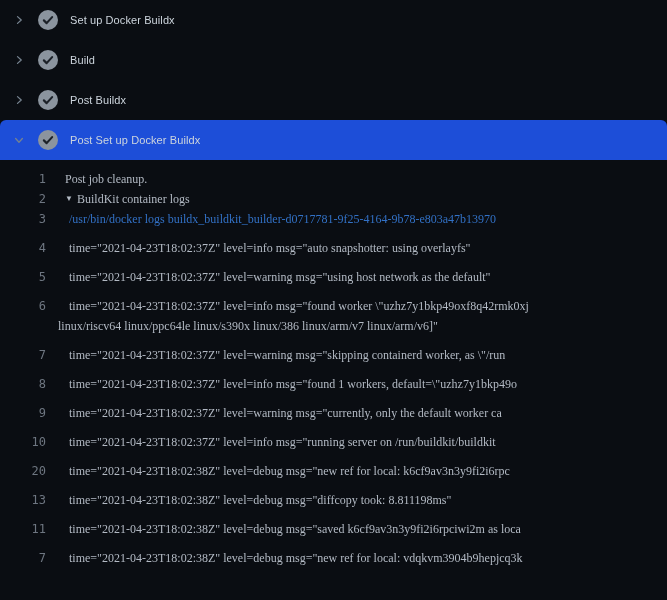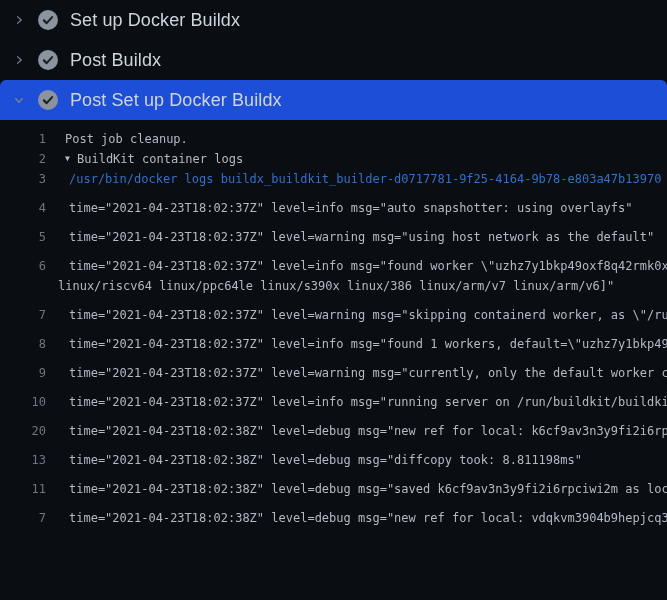--- a/index.html
+++ b/index.html
@@ -11,32 +11,32 @@
   .step-list { width:667px; }
   .step-row {
     height:40px; display:flex; align-items:center;
     padding-left:12px; box-sizing:border-box; cursor:pointer;
   }
   .step-row.expanded { background:#1d4ed8; border-radius:6px 6px 0 0; }
   .chev { width:14px; height:14px; display:flex; align-items:center; justify-content:center; color:#768390; flex:none; }
   .chev svg { display:block; }
   .status { margin-left:12px; width:20px; height:20px; flex:none; }
   .step-label {
-    margin-left:12px; color:#cdd5dd; font-size:18px; font-weight:500;
+    margin-left:12px; color:#cdd5dd; font-size:11px; font-weight:500;
     letter-spacing:0.1px; white-space:nowrap;
   }
   .log {
     padding-top:9px;
     font-family:"DejaVu Sans Mono","Liberation Mono",monospace;
     font-size:12px; line-height:20px; color:#b3bac4;
     width:667px; overflow:hidden;
   }
   .log-row { display:flex; white-space:pre; height:20px; }
   .log-num { flex:0 0 46px; text-align:right; color:#6e7681; cursor:pointer; }
-  .log-text { white-space:pre; }
+  .log-text { white-space:pre;font-family:Liberation Serif, serif; }
   .log-row.plain   .log-text { padding-left:19px; }
   .log-row.log     .log-text { padding-left:23px; }
   .log-row.command .log-text { padding-left:23px; color:#3271c6;text-align:right; }
   .log-row.wrap    .log-text { padding-left:12px; }
   .log-row.group   .log-text { padding-left:0; }
   .group-wrap { display:flex; padding-left:19px; cursor:pointer; }
   .tri { width:12px; font-size:8px; color:#b3bac4; display:inline-flex; align-items:center; }
 </style>
 </head>
 <body>
@@ -50,20 +50,34 @@
       </span>
     <span class="status">
       <svg width="20" height="20" viewBox="0 0 16 16">
         <circle cx="8" cy="8" r="8" fill="#8b949e"></circle>
         <path d="M4.7 8.3l2.2 2.2 4.4-4.8" stroke="#1c2128" stroke-width="1.7" fill="none" stroke-linecap="round" stroke-linejoin="round"></path>
       </svg>
     </span>
     <span class="step-label">Set up Docker Buildx</span>
   </div>
 
+  <div class="step-row">
+    <span class="chev">
+        <svg width="12" height="12" viewBox="0 0 16 16">
+          <path d="M6 3.5l5 4.5-5 4.5" fill="none" stroke="currentColor" stroke-width="1.7" stroke-linecap="round" stroke-linejoin="round"></path>
+        </svg>
+      </span>
+    <span class="status">
+      <svg width="20" height="20" viewBox="0 0 16 16">
+        <circle cx="8" cy="8" r="8" fill="#8b949e"></circle>
+        <path d="M4.7 8.3l2.2 2.2 4.4-4.8" stroke="#1c2128" stroke-width="1.7" fill="none" stroke-linecap="round" stroke-linejoin="round"></path>
+      </svg>
+    </span>
+    <span class="step-label">Build</span>
+  </div>
 
   <div class="step-row">
     <span class="chev">
         <svg width="12" height="12" viewBox="0 0 16 16">
           <path d="M6 3.5l5 4.5-5 4.5" fill="none" stroke="currentColor" stroke-width="1.7" stroke-linecap="round" stroke-linejoin="round"></path>
         </svg>
       </span>
     <span class="status">
       <svg width="20" height="20" viewBox="0 0 16 16">
         <circle cx="8" cy="8" r="8" fill="#8b949e"></circle>

